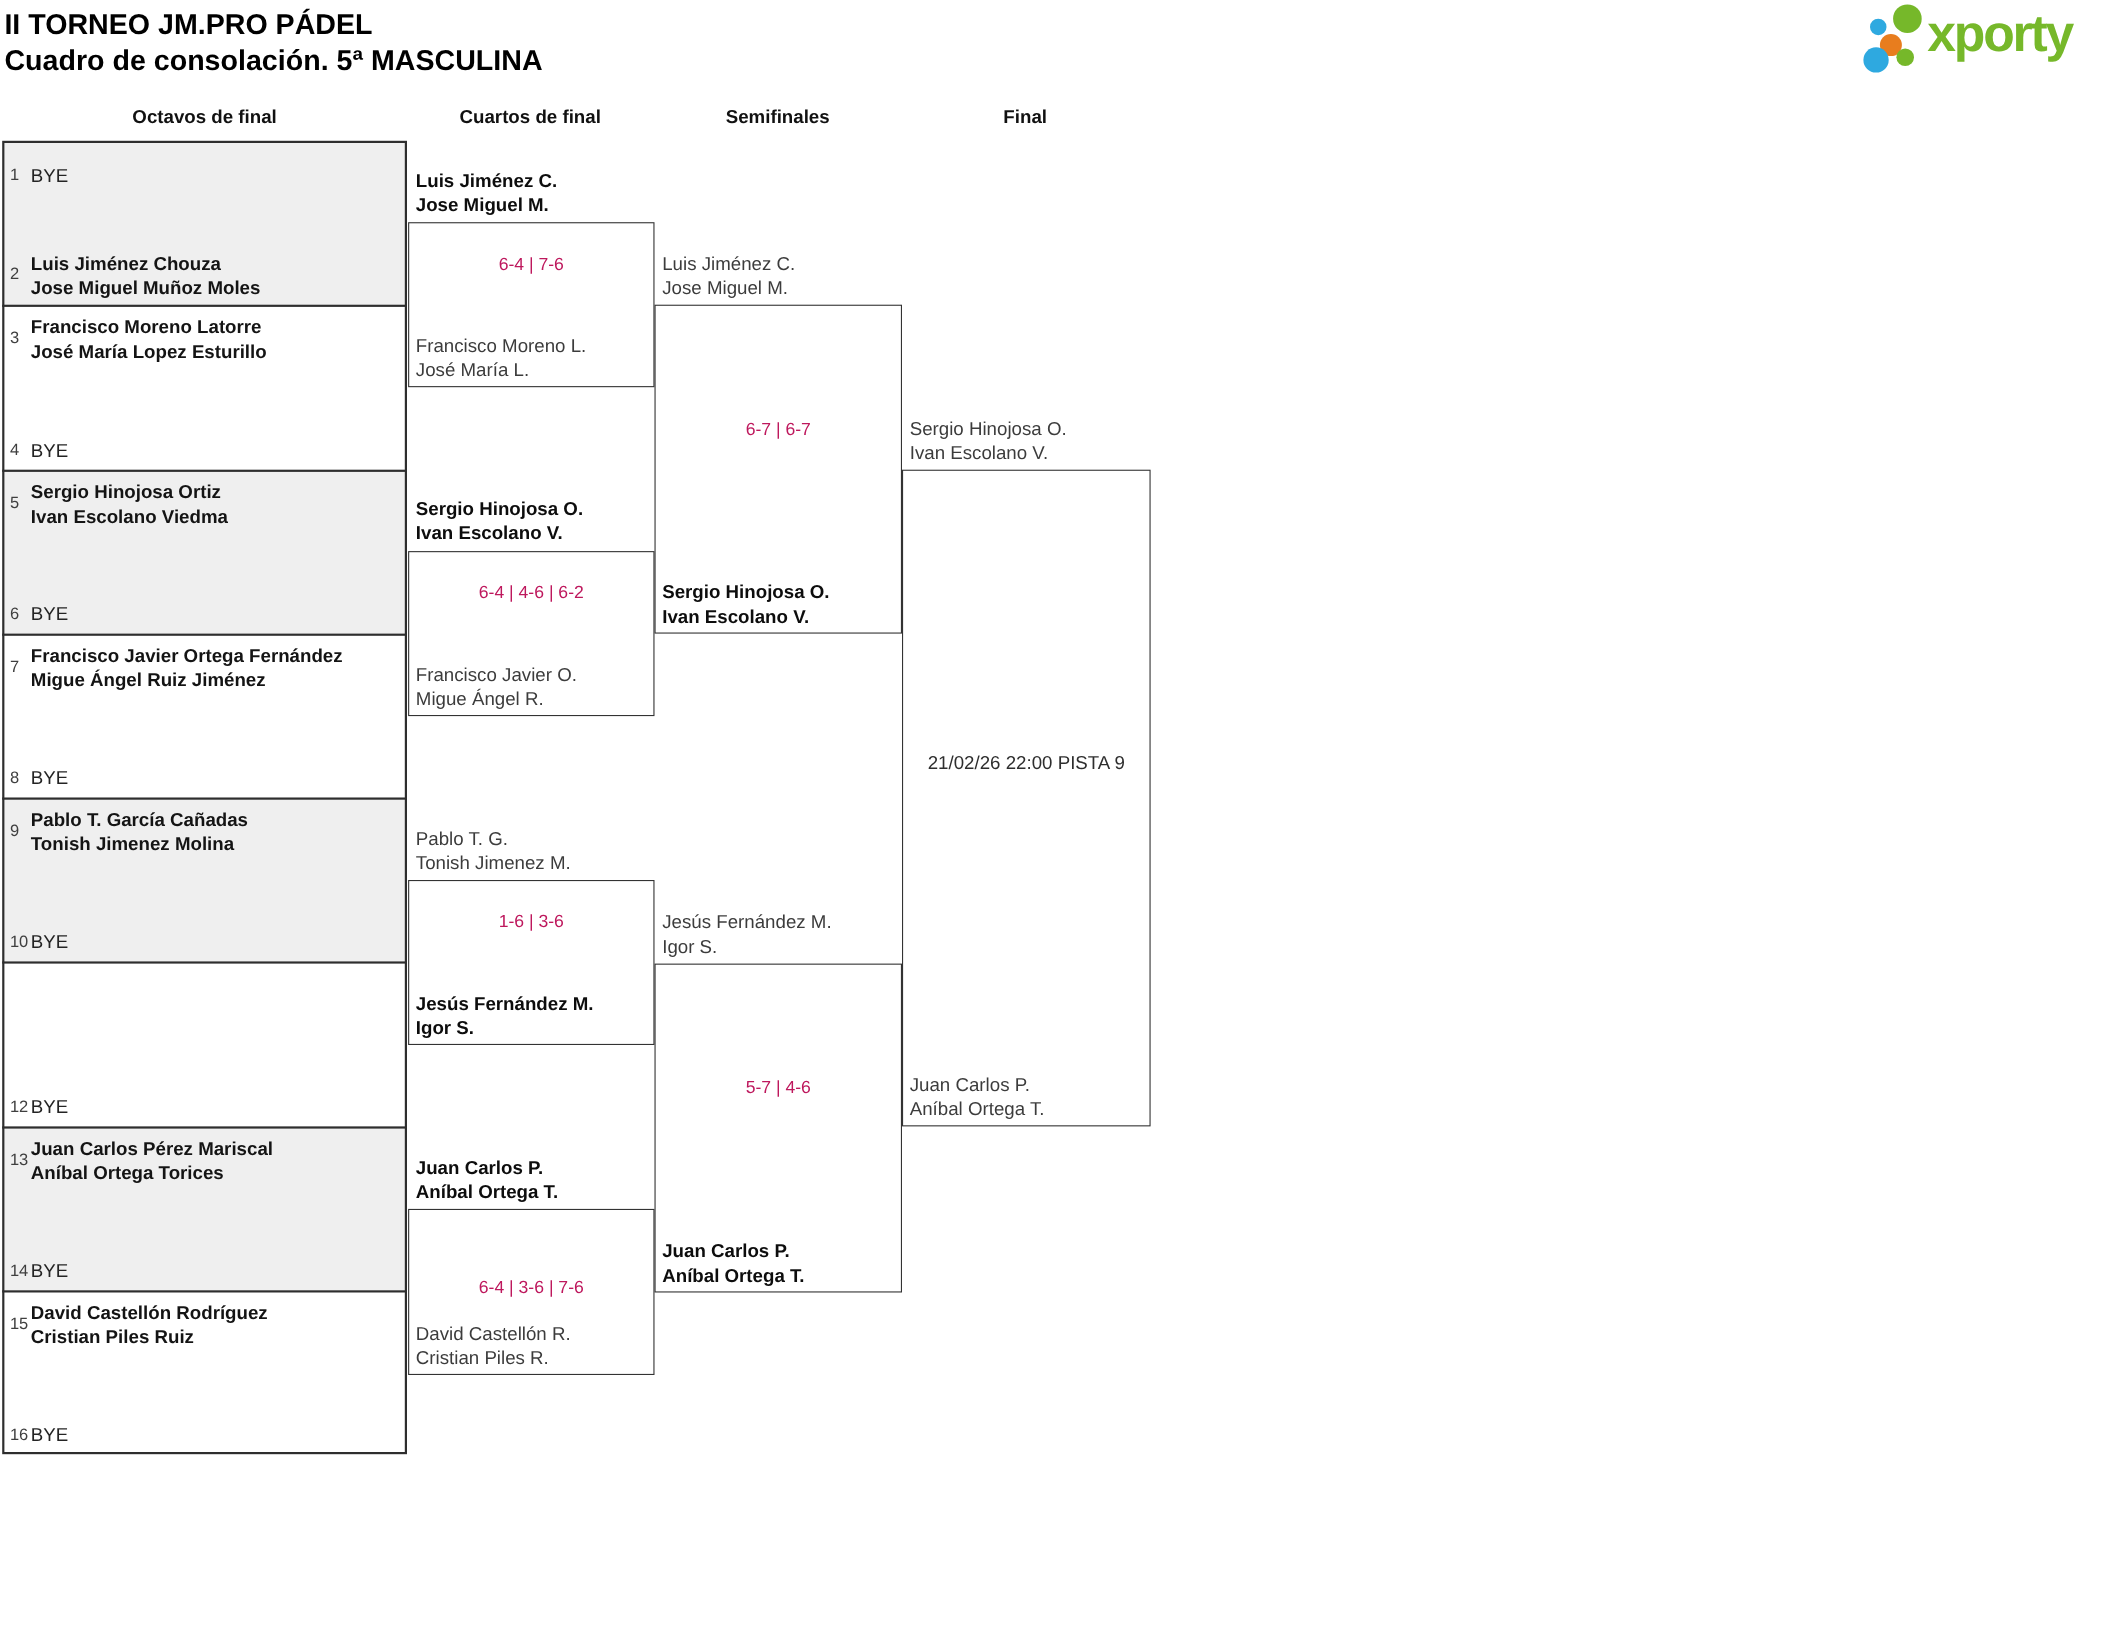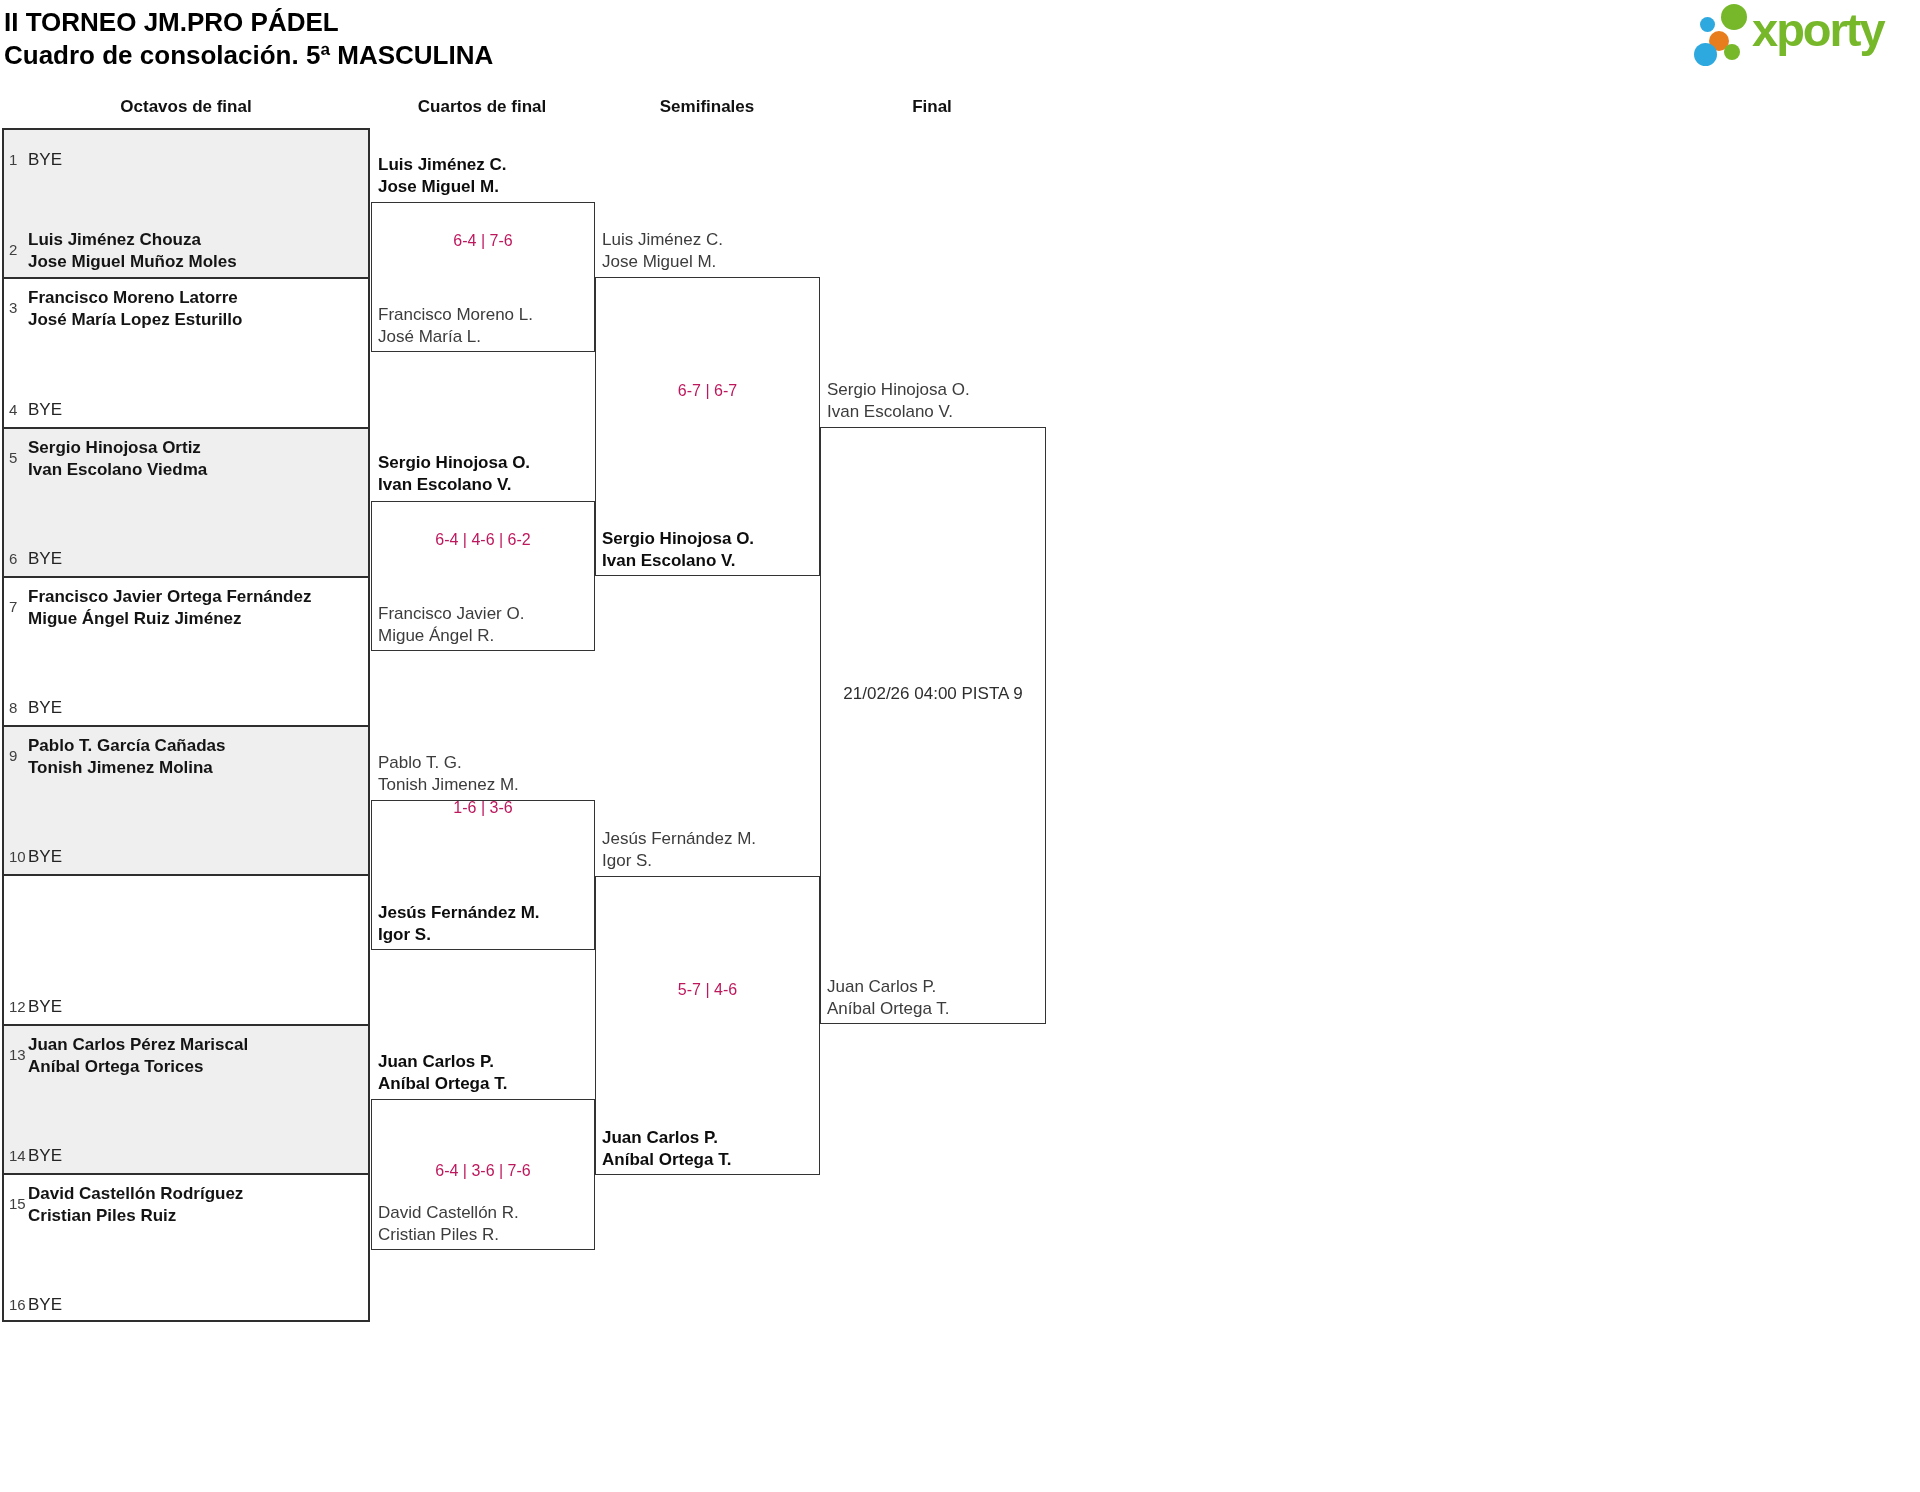--- a/index.html
+++ b/index.html
@@ -190,21 +190,21 @@
   <div class="score" style="left:371px;top:531px;width:224px;">6-4 | 4-6 | 6-2</div>
   <div class="participant" style="left:378px;top:603px;">
     <div>Francisco Javier O.</div>
     <div>Migue Ángel R.</div>
   </div>
 
   <div class="participant" style="left:378px;top:752px;">
     <div>Pablo T. G.</div>
     <div>Tonish Jimenez M.</div>
   </div>
-  <div class="score" style="left:371px;top:799px;width:224px;">1-6 | 3-6</div>
+  <div class="score" style="left:371px;top:830px;width:224px;">1-6 | 3-6</div>
   <div class="participant winner" style="left:378px;top:902px;">
     <div>Jesús Fernández M.</div>
     <div>Igor S.</div>
   </div>
 
   <div class="participant winner" style="left:378px;top:1051px;">
     <div>Juan Carlos P.</div>
     <div>Aníbal Ortega T.</div>
   </div>
   <div class="score" style="left:371px;top:1162px;width:224px;">6-4 | 3-6 | 7-6</div>
@@ -234,19 +234,19 @@
   <div class="participant winner" style="left:602px;top:1127px;">
     <div>Juan Carlos P.</div>
     <div>Aníbal Ortega T.</div>
   </div>
 
   <div class="box" style="left:820px;top:427px;width:226px;height:597px;"></div>
   <div class="participant" style="left:827px;top:379px;">
     <div>Sergio Hinojosa O.</div>
     <div>Ivan Escolano V.</div>
   </div>
-  <div class="schedule" style="left:820px;top:684px;width:226px;">21/02/26 04:00 PISTA 9</div>
+  <div class="schedule" style="left:820px;top:684px;width:226px;">21/02/26 22:00 PISTA 9</div>
   <div class="participant" style="left:827px;top:976px;">
     <div>Juan Carlos P.</div>
     <div>Aníbal Ortega T.</div>
   </div>
 
 </div>
 
 </body></html>

